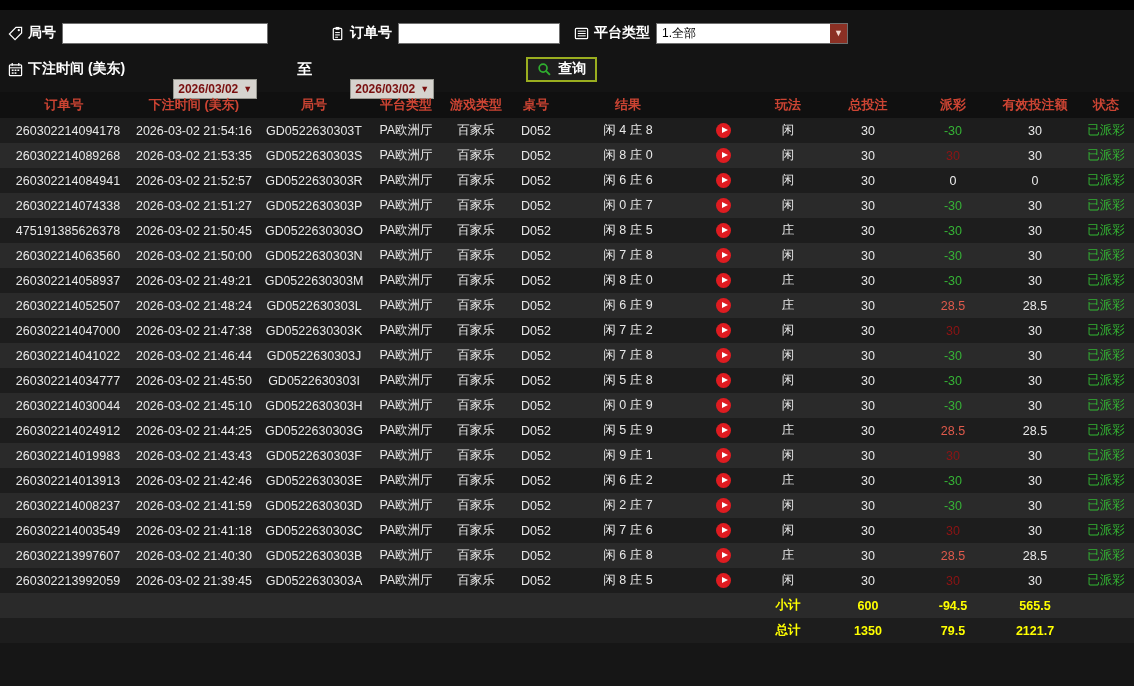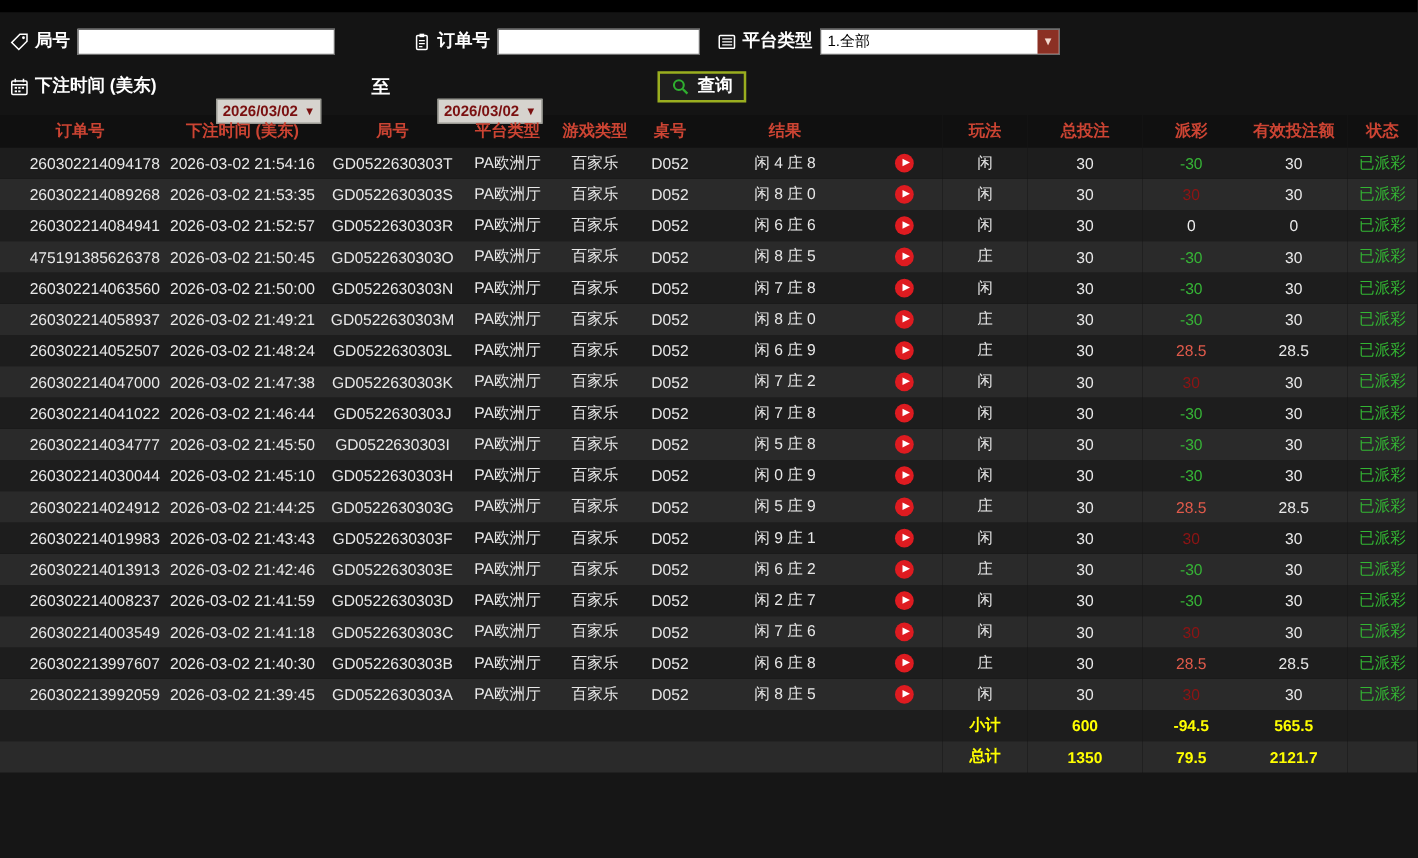--- a/index.html
+++ b/index.html
@@ -21,21 +21,21 @@
   .datebox2 { margin-left:38px; }
   .to-label { color:#fff; font-weight:bold; font-size:15px; margin-left:40px; }
   .query-btn { display:inline-flex; align-items:center; gap:5px; height:25px; padding:0 9px; margin-left:92px; background:#1e1e1e; border:2px solid #9aae1f; color:#fff; font-size:14px; font-weight:bold; cursor:pointer; font-family:"Liberation Sans", sans-serif; }
   .data-table { width:1134px; border-collapse:collapse; table-layout:fixed; font-size:12.5px; }
   thead tr { height:26px; background:#101010; }
   th { color:var(--header-text,#cc4433); font-weight:bold; font-size:13px; text-align:center; white-space:nowrap; overflow:hidden; }
   tbody tr { height:25px; }
   tbody tr:nth-child(odd) { background:#1d1d1d; }
   tbody tr:nth-child(even) { background:#2a2a2a; }
   td { color:#e8e8e8; text-align:center; white-space:nowrap; overflow:hidden; }
-  .col-order_no { width:128px; } td.col-order_no { text-align:right; padding-left:8px; }
+  .col-order_no { width:128px; } td.col-order_no { text-align:center; padding-left:8px; }
   .col-bet_time { width:132px; }
   .col-game_no { width:108px; }
   .col-platform { width:76px; }
   .col-game_type { width:64px; }
   .col-table_no { width:56px; }
   .col-result { width:128px; }
   .col-replay { width:62px; }
   .col-play { width:68px; }
   .col-total_bet { width:92px; }
   .col-payout { width:78px; }
@@ -187,20 +187,35 @@
         <td class="col-table_no">D052</td>
         <td class="col-result">闲 6 庄 6</td>
         <td class="col-replay"><span class="play-btn"><span class="play-tri"></span></span></td>
         <td class="col-play">闲</td>
         <td class="col-total_bet">30</td>
         <td class="col-payout pay-zero">0</td>
         <td class="col-valid_bet">0</td>
         <td class="col-status status-paid">已派彩</td>
       </tr>
       <tr>
+        <td class="col-order_no">260302214074338</td>
+        <td class="col-bet_time">2026-03-02 21:51:27</td>
+        <td class="col-game_no">GD0522630303P</td>
+        <td class="col-platform">PA欧洲厅</td>
+        <td class="col-game_type">百家乐</td>
+        <td class="col-table_no">D052</td>
+        <td class="col-result">闲 0 庄 7</td>
+        <td class="col-replay"><span class="play-btn"><span class="play-tri"></span></span></td>
+        <td class="col-play">闲</td>
+        <td class="col-total_bet">30</td>
+        <td class="col-payout pay-loss">-30</td>
+        <td class="col-valid_bet">30</td>
+        <td class="col-status status-paid">已派彩</td>
+      </tr>
+      <tr>
         <td class="col-order_no">475191385626378</td>
         <td class="col-bet_time">2026-03-02 21:50:45</td>
         <td class="col-game_no">GD0522630303O</td>
         <td class="col-platform">PA欧洲厅</td>
         <td class="col-game_type">百家乐</td>
         <td class="col-table_no">D052</td>
         <td class="col-result">闲 8 庄 5</td>
         <td class="col-replay"><span class="play-btn"><span class="play-tri"></span></span></td>
         <td class="col-play">庄</td>
         <td class="col-total_bet">30</td>

